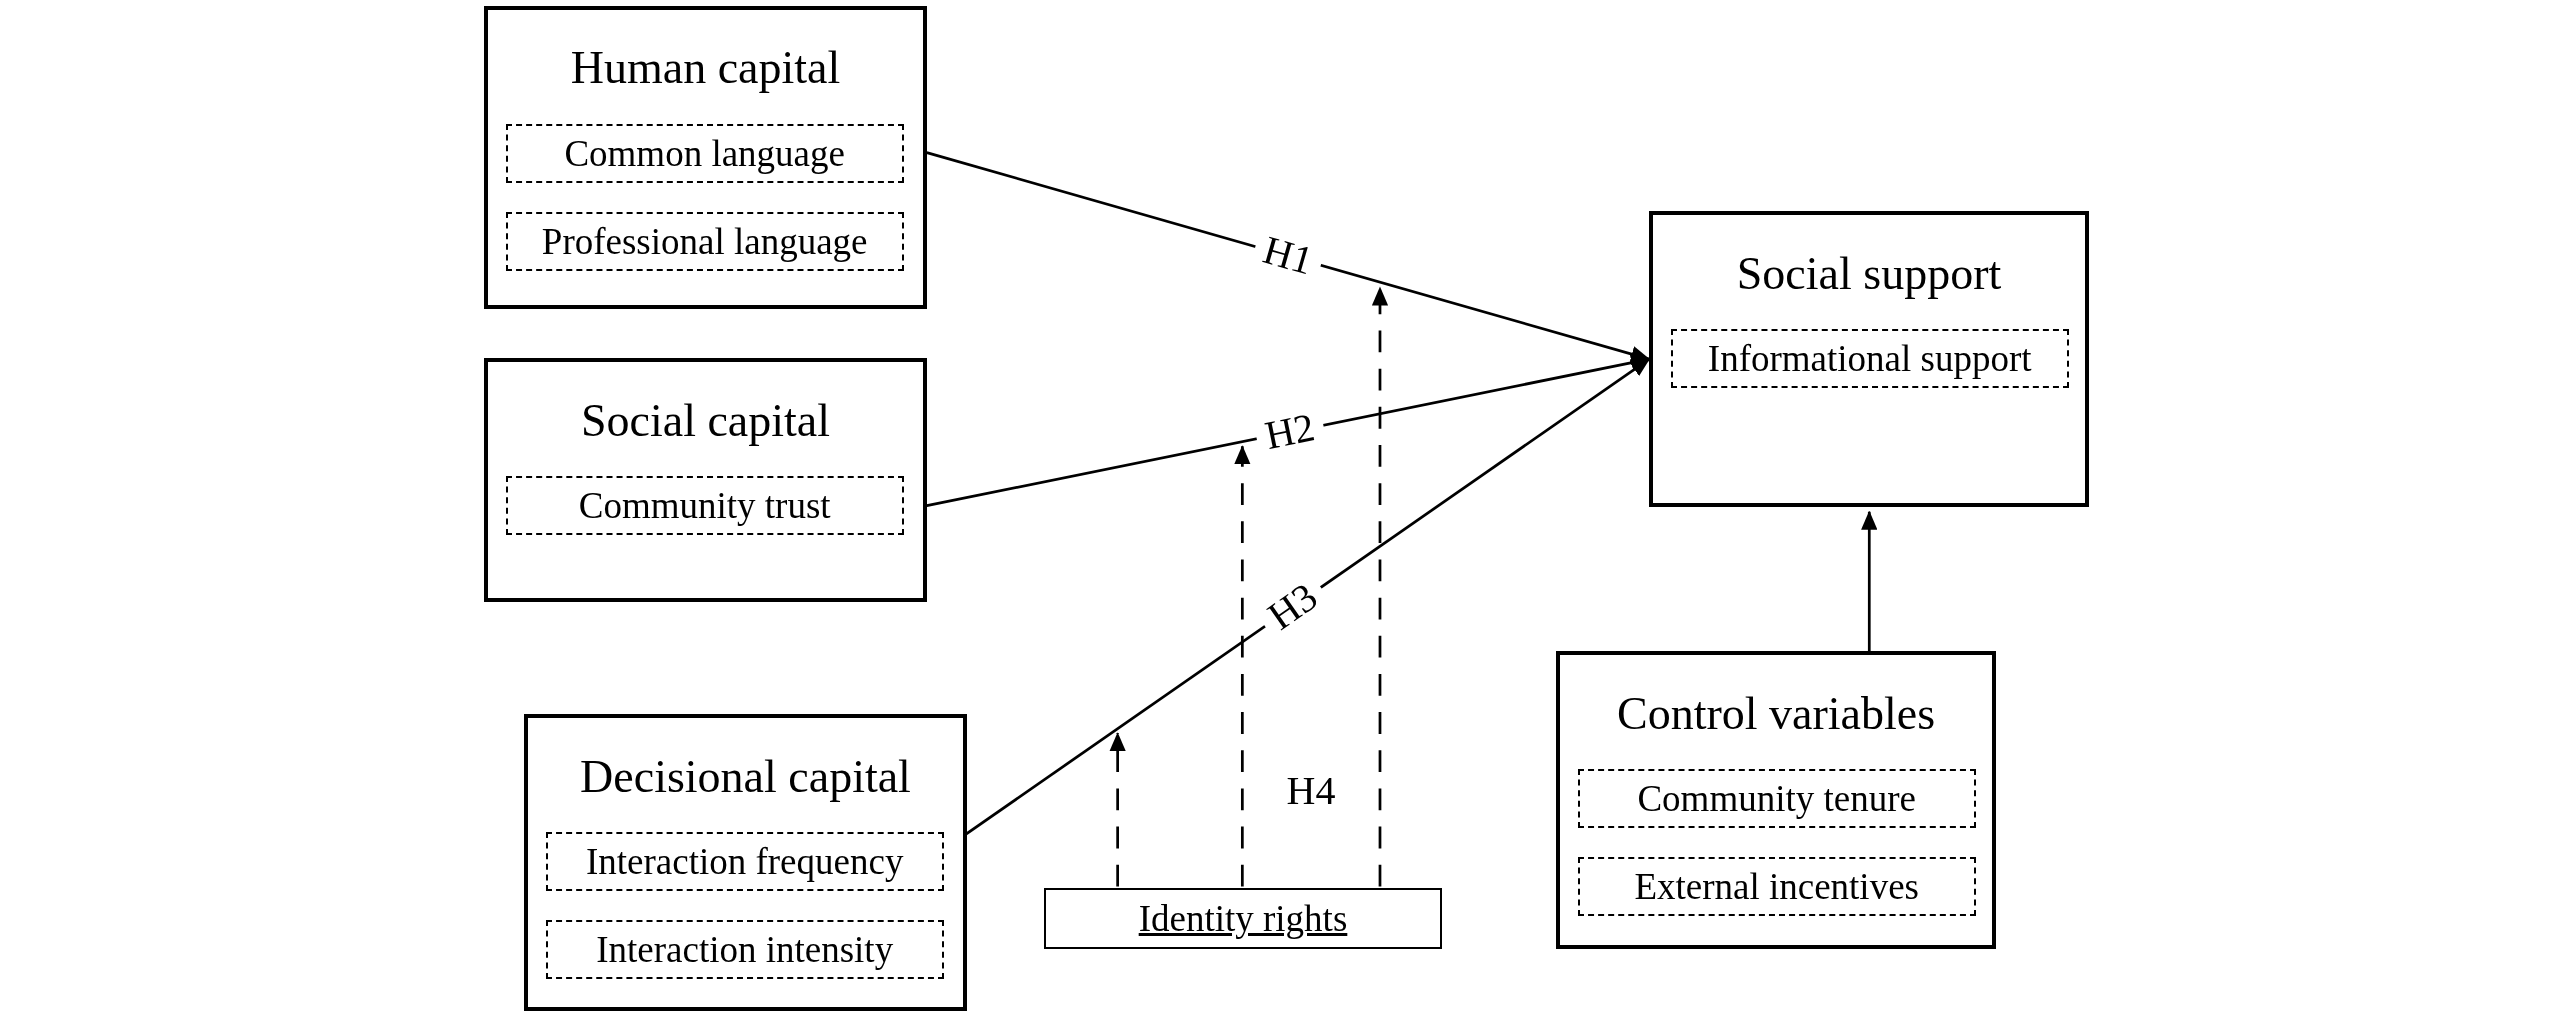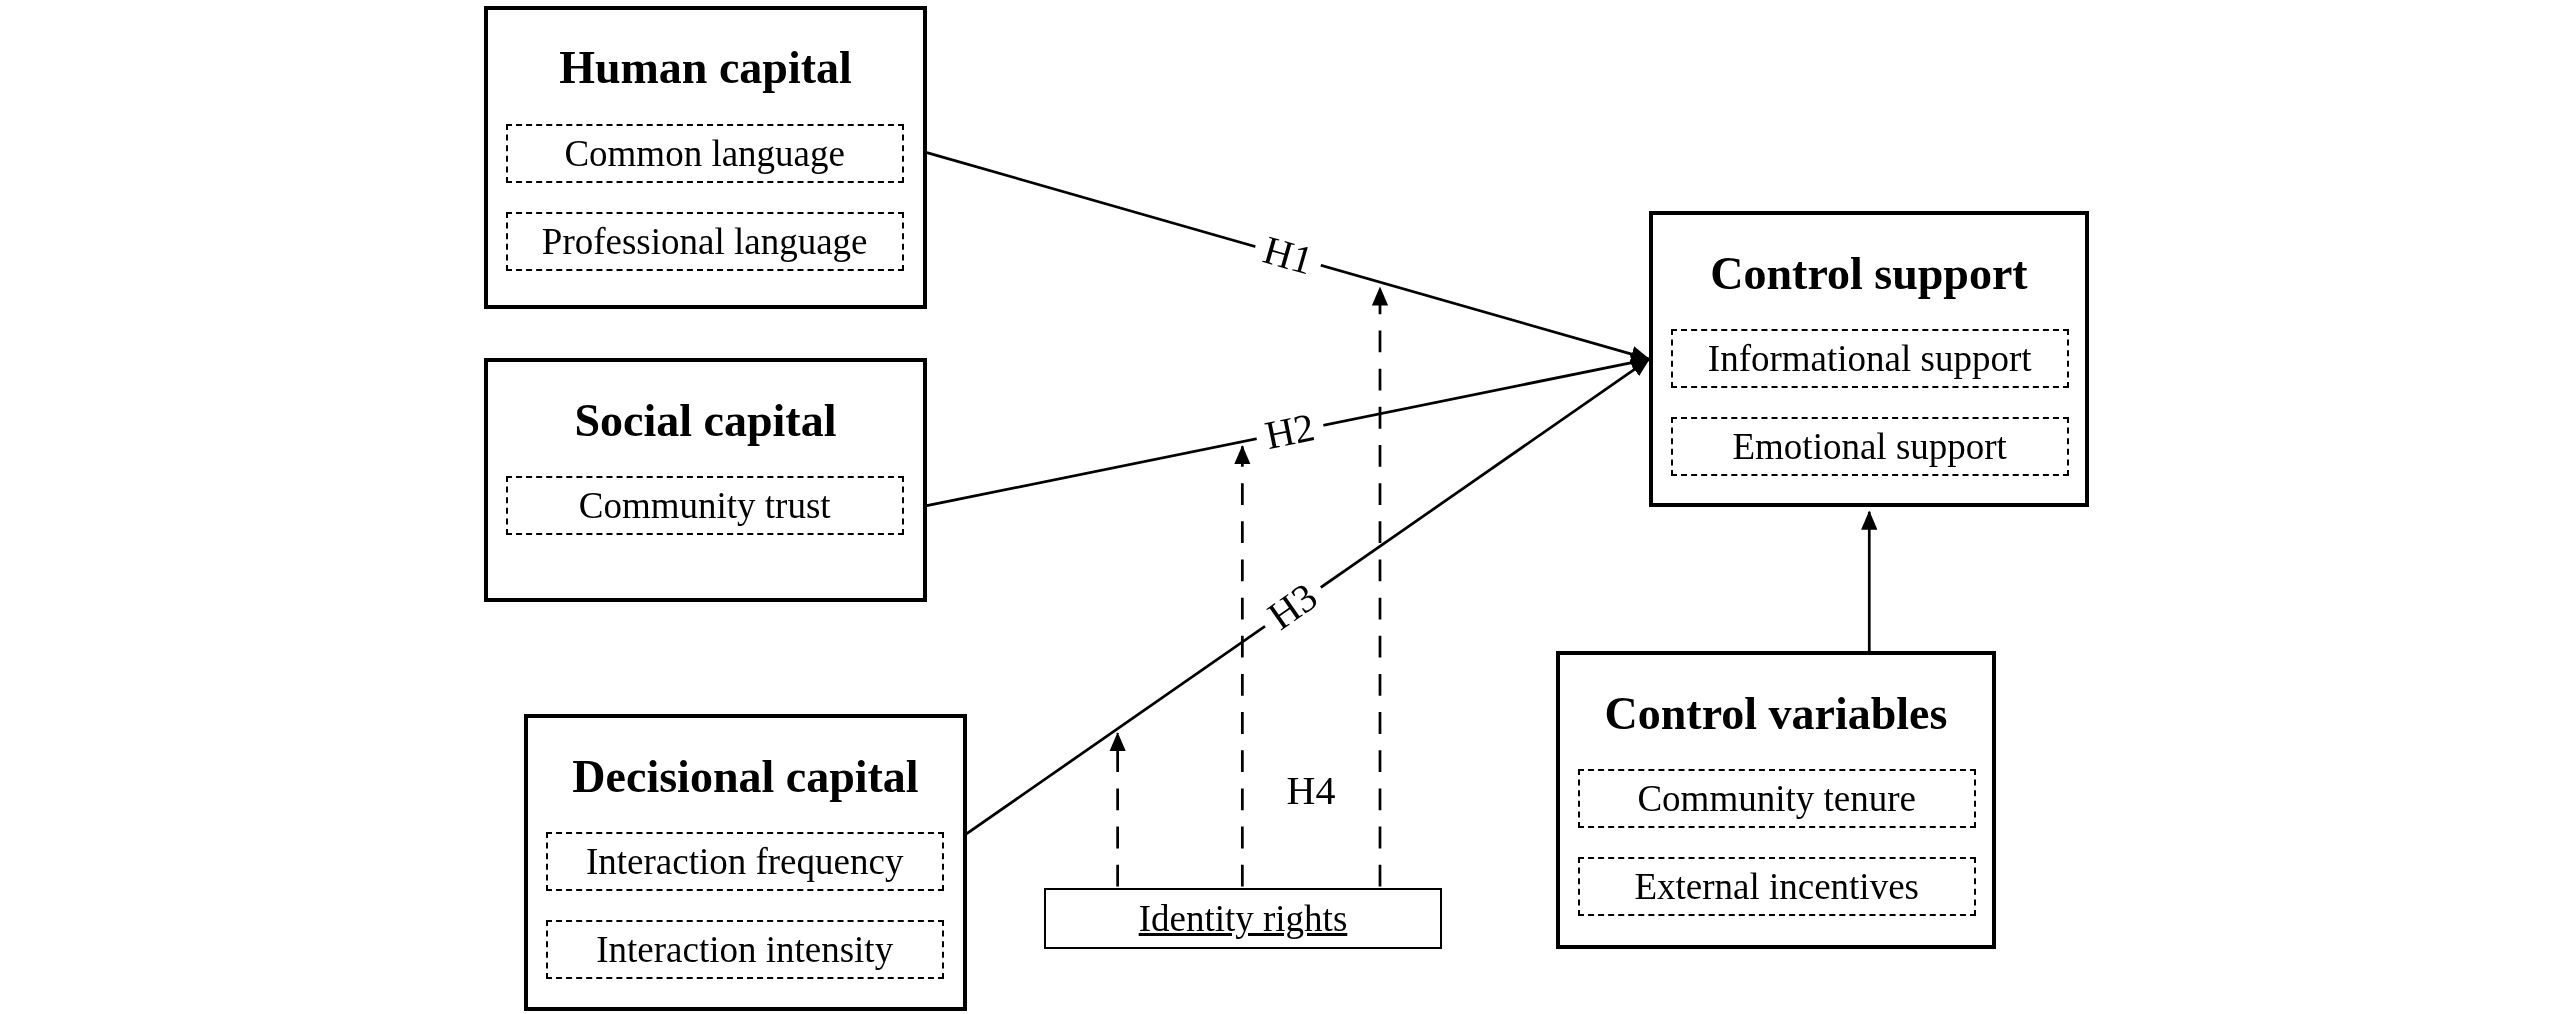--- a/index.html
+++ b/index.html
@@ -36,21 +36,20 @@
     left: 0;
     right: 0;
     top: 19px;
     height: 79px;
     display: flex;
     align-items: center;
     justify-content: center;
     font-size: 46px;
     line-height: 1;
     white-space: nowrap;
-    font-weight: bold;
   }
   .indicator-box {
     position: absolute;
     box-sizing: border-box;
     left: 17.7px;
     width: 398px;
     height: 59px;
     border: 2.7px dashed #000000;
     display: flex;
     align-items: center;
@@ -129,23 +128,22 @@
     <div class="indicator-box indicator-row-1">Community trust</div>
   </div>
 
   <div class="construct-box" style="left:484px; top:714px; width:443px; height:297px;margin-left:40px;">
     <div class="construct-title">Decisional capital</div>
     <div class="indicator-box indicator-row-1">Interaction frequency</div>
     <div class="indicator-box indicator-row-2">Interaction intensity</div>
   </div>
 
   <div class="construct-box" style="left:1649px; top:211px; width:440px; height:296px;">
-    <div class="construct-title">Control support</div>
+    <div class="construct-title">Social support</div>
     <div class="indicator-box indicator-row-1">Informational support</div>
-    <div class="indicator-box indicator-row-2">Emotional support</div>
   </div>
 
   <div class="construct-box" style="left:1556px; top:651px; width:440px; height:298px;">
     <div class="construct-title">Control variables</div>
     <div class="indicator-box indicator-row-1">Community tenure</div>
     <div class="indicator-box indicator-row-2">External incentives</div>
   </div>
 
   <div class="moderator-box">Identity rights</div>
 

